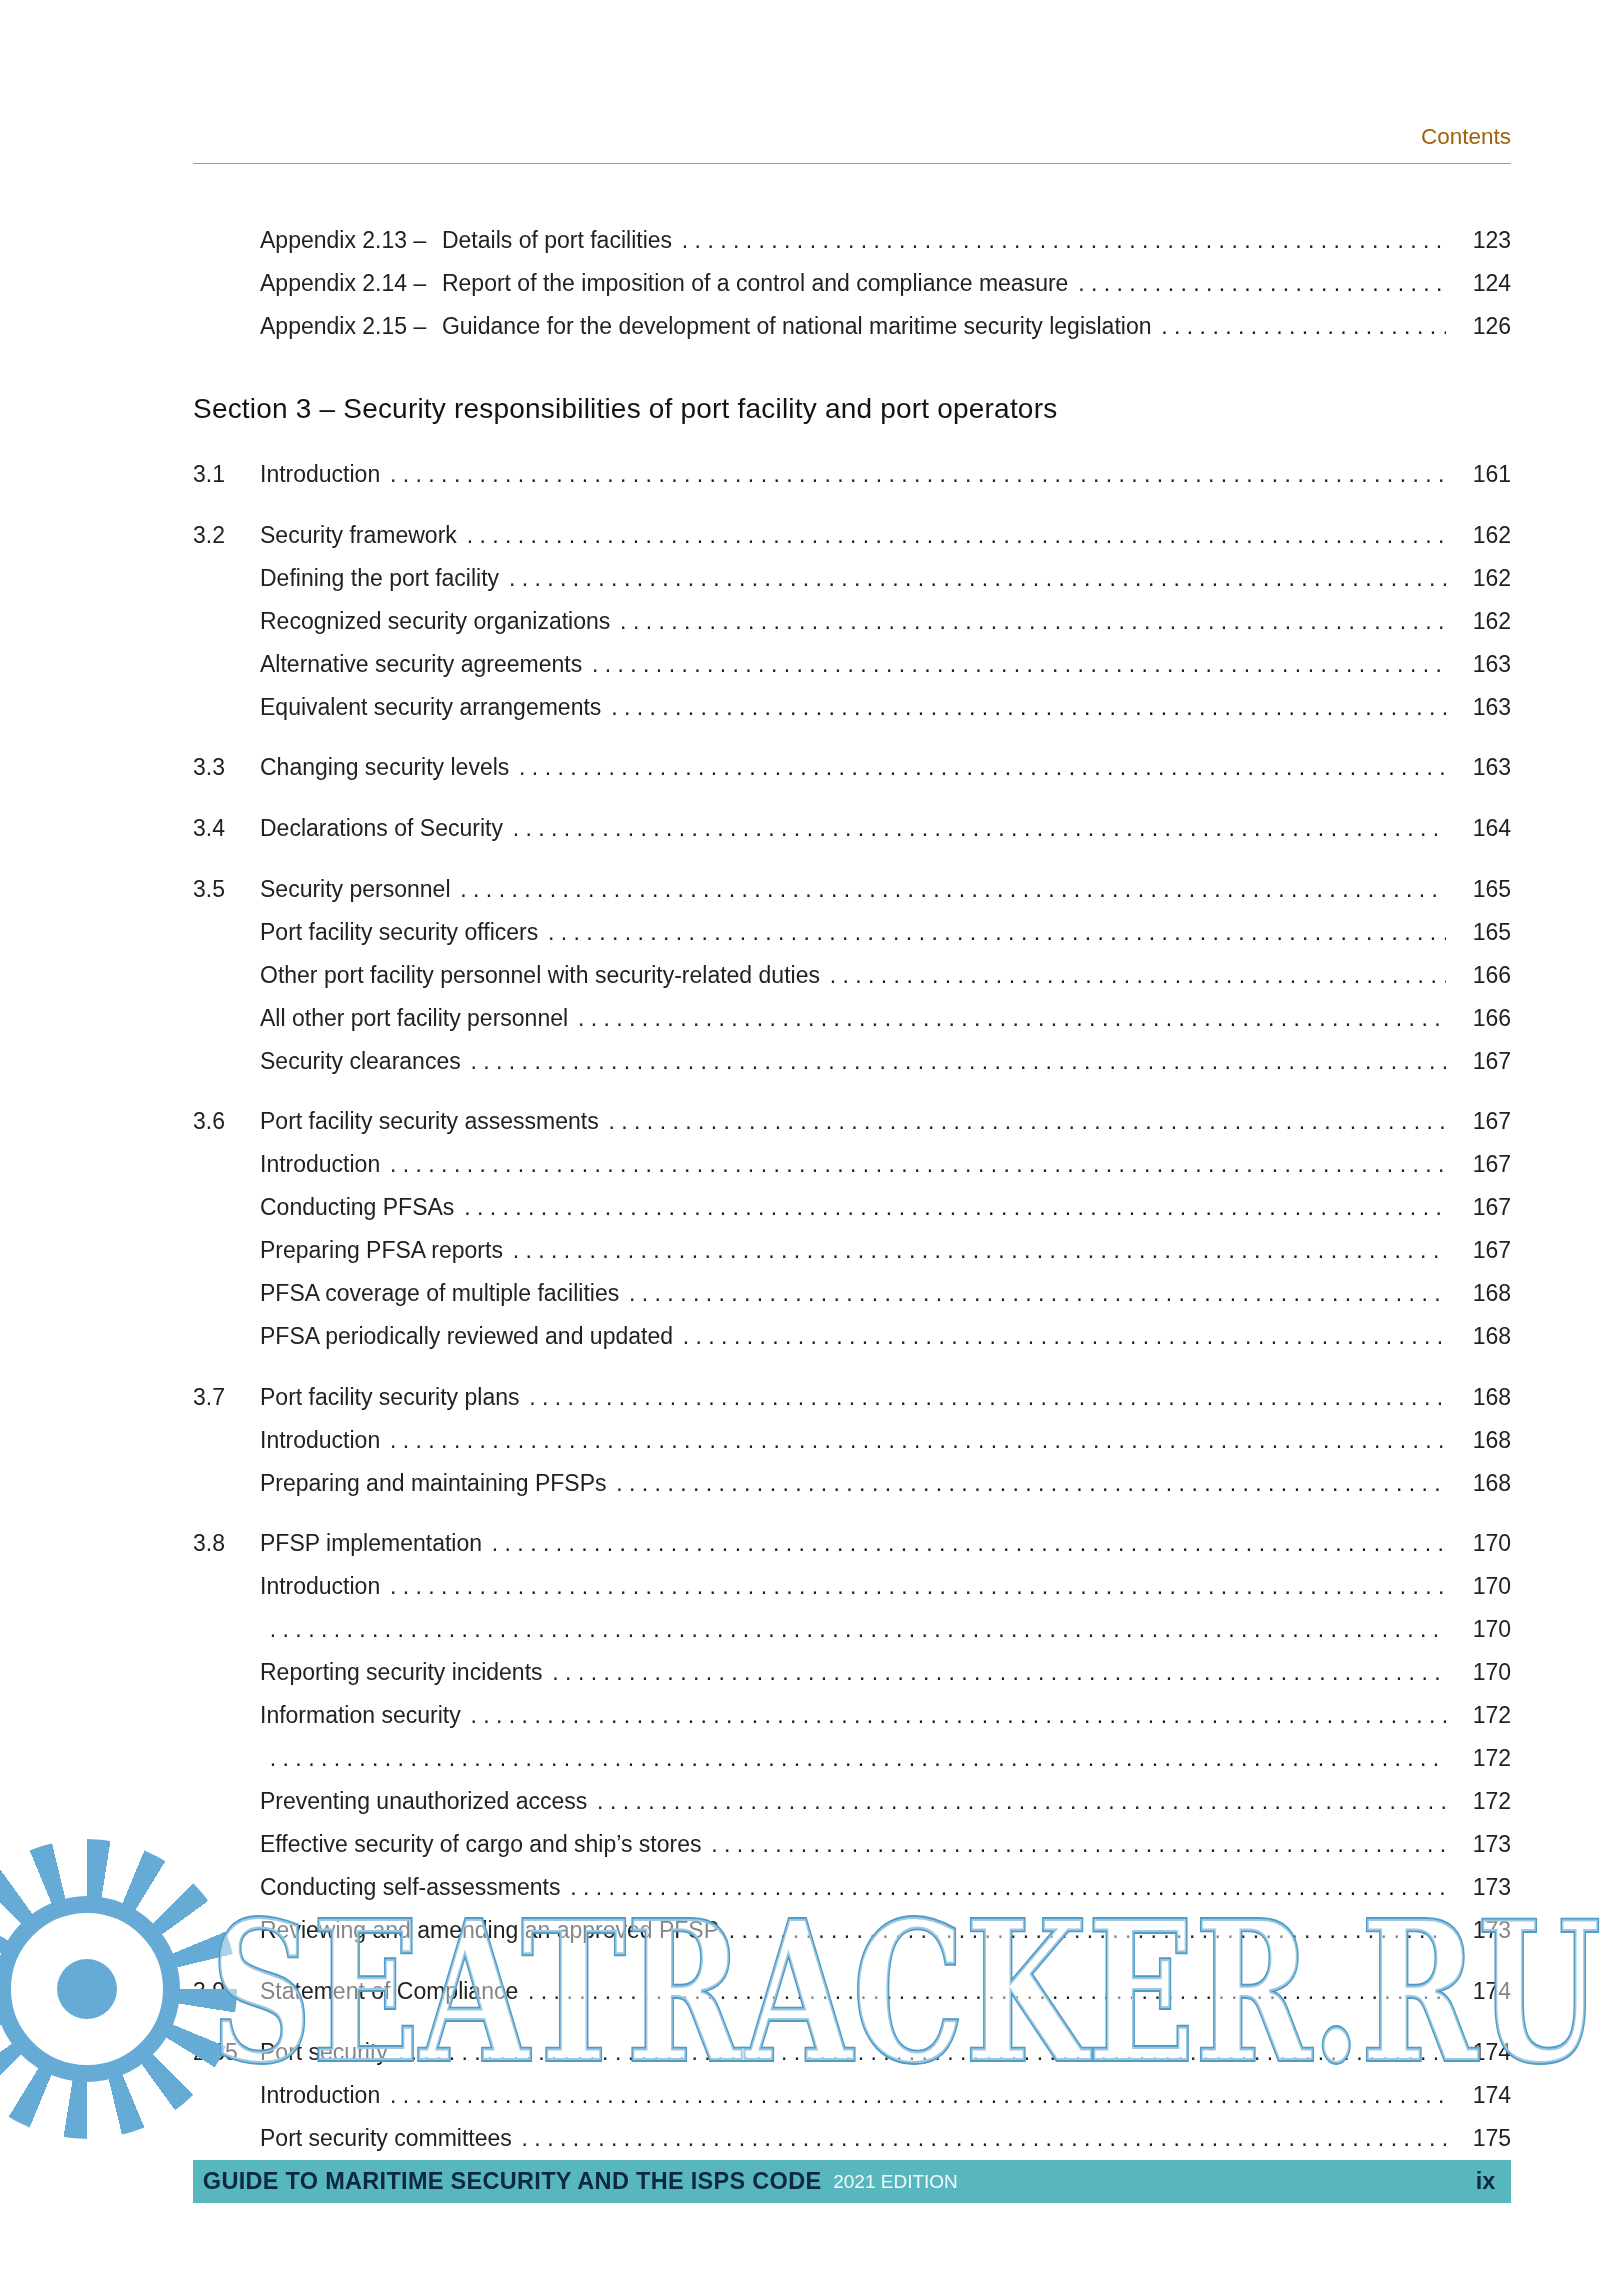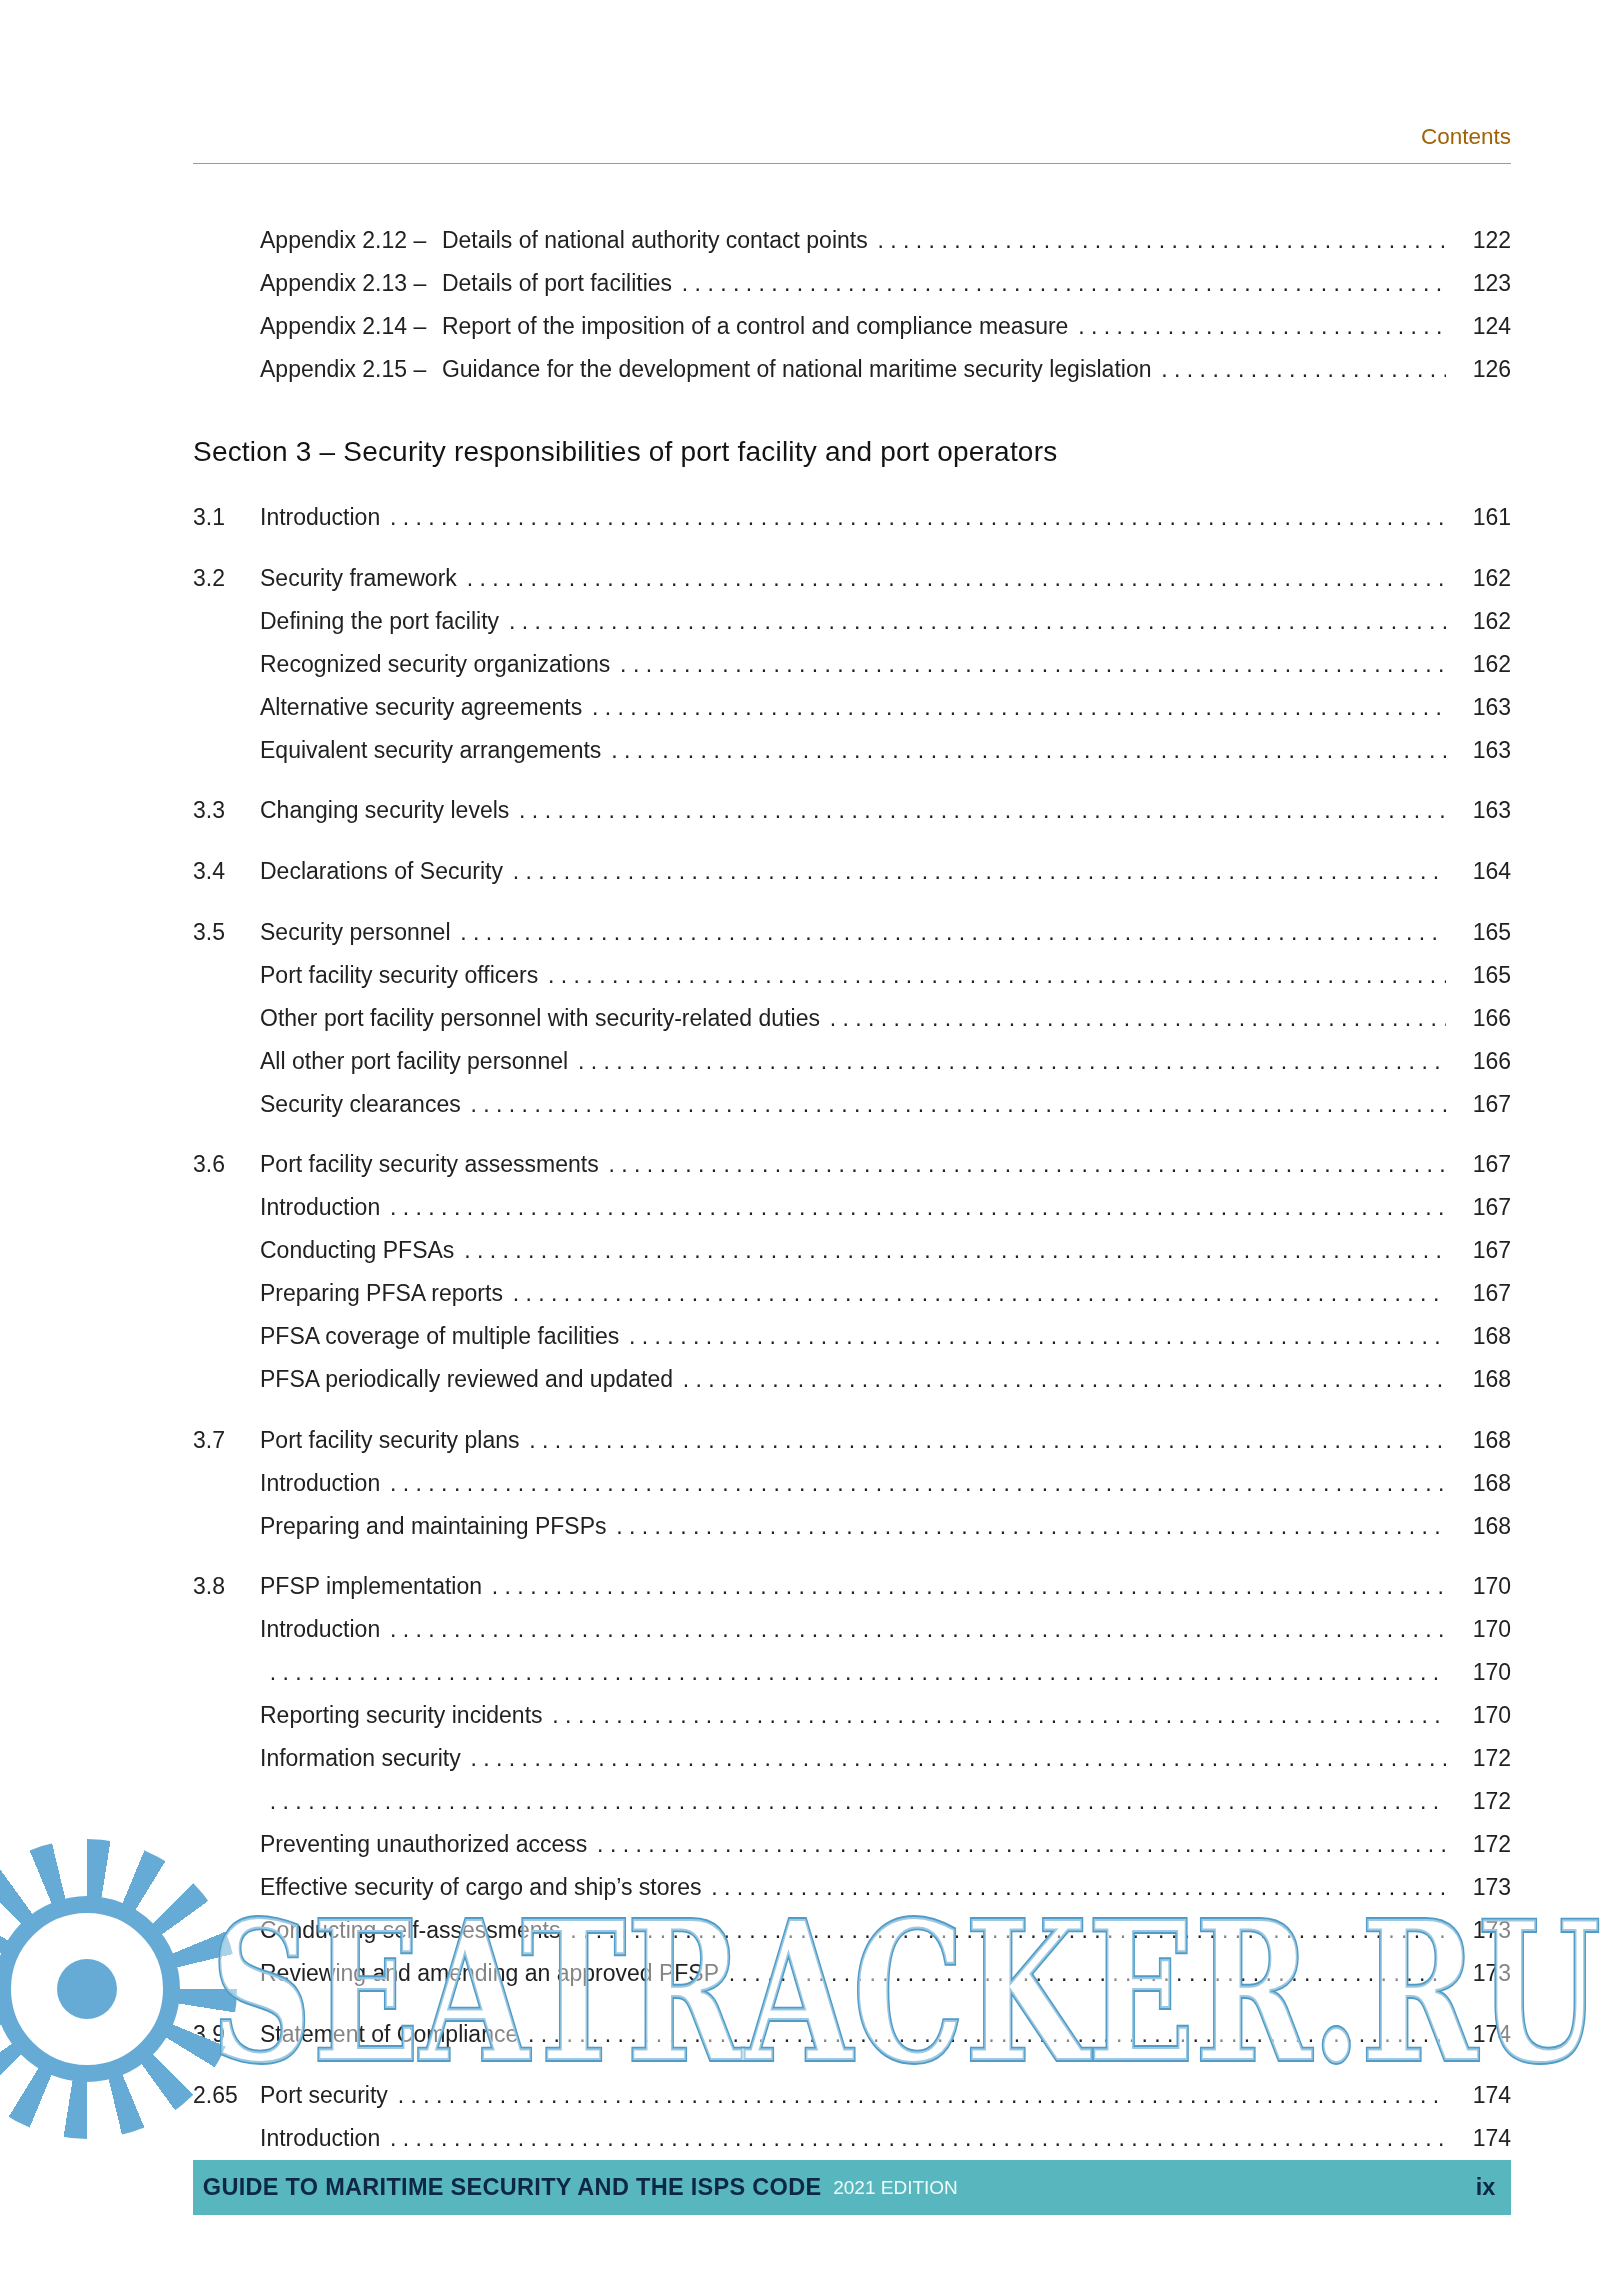--- a/index.html
+++ b/index.html
@@ -30,21 +30,21 @@
   .toc-group { margin-bottom:17.6px; }
   .row.sub { padding-left:67px; }
   .num { flex:0 0 67px; font-weight:400; }
   .appx { margin-right:15.7px; white-space:nowrap; }
   .lbl { white-space:nowrap; }
   .dots { flex:1 1 auto; min-width:15.7px; overflow:hidden; white-space:nowrap; margin:0 2px 0 9.8px; }
   .dots::after { content:". . . . . . . . . . . . . . . . . . . . . . . . . . . . . . . . . . . . . . . . . . . . . . . . . . . . . . . . . . . . . . . . . . . . . . . . . . . . . . . . . . . . . . . . . . . . . . . . . . . . . . . . . . . . . . . . . . . . . . . . . . . . . ."; }
   .pg { flex:0 0 63px; text-align:right; }
 
   .footer {
-    position:absolute; left:193px; right:110px; top:2160px; height:55px;
+    position:absolute; left:193px; right:110px; top:2160px; height:43px;
     background:var(--accent-teal,#58b7be);
     display:flex; align-items:center;
     padding:0 15.7px 0 9.8px;
     z-index:1;
   }
   .f-bold { font-weight:700; font-size:23.5px; color:var(--navy,#0e2747); letter-spacing:0.3px; white-space:nowrap; }
   .f-light { margin-left:11.8px; font-size:19px; color:#f0fbfc; white-space:nowrap; }
   .f-page { margin-left:auto; font-weight:700; font-size:23.5px; color:var(--navy,#0e2747); }
 
   .watermark { position:absolute; left:206px; top:1884px; z-index:6; pointer-events:none; }
@@ -78,26 +78,20 @@
 <div class="page">
   <div class="content">
 
     <div class="header">
       <span class="header-label">Contents</span>
     </div>
     <div class="rule"></div>
 
     <div class="appendix-block" id="appendix-entries">
         <div class="row sub appendix">
-          <span class="appx">Appendix 2.12 –</span>
-          <span class="lbl">Details of national authority contact points</span>
-          <span class="dots"></span>
-          <span class="pg">122</span>
-        </div>
-        <div class="row sub appendix">
           <span class="appx">Appendix 2.13 –</span>
           <span class="lbl">Details of port facilities</span>
           <span class="dots"></span>
           <span class="pg">123</span>
         </div>
         <div class="row sub appendix">
           <span class="appx">Appendix 2.14 –</span>
           <span class="lbl">Report of the imposition of a control and compliance measure</span>
           <span class="dots"></span>
           <span class="pg">124</span>

